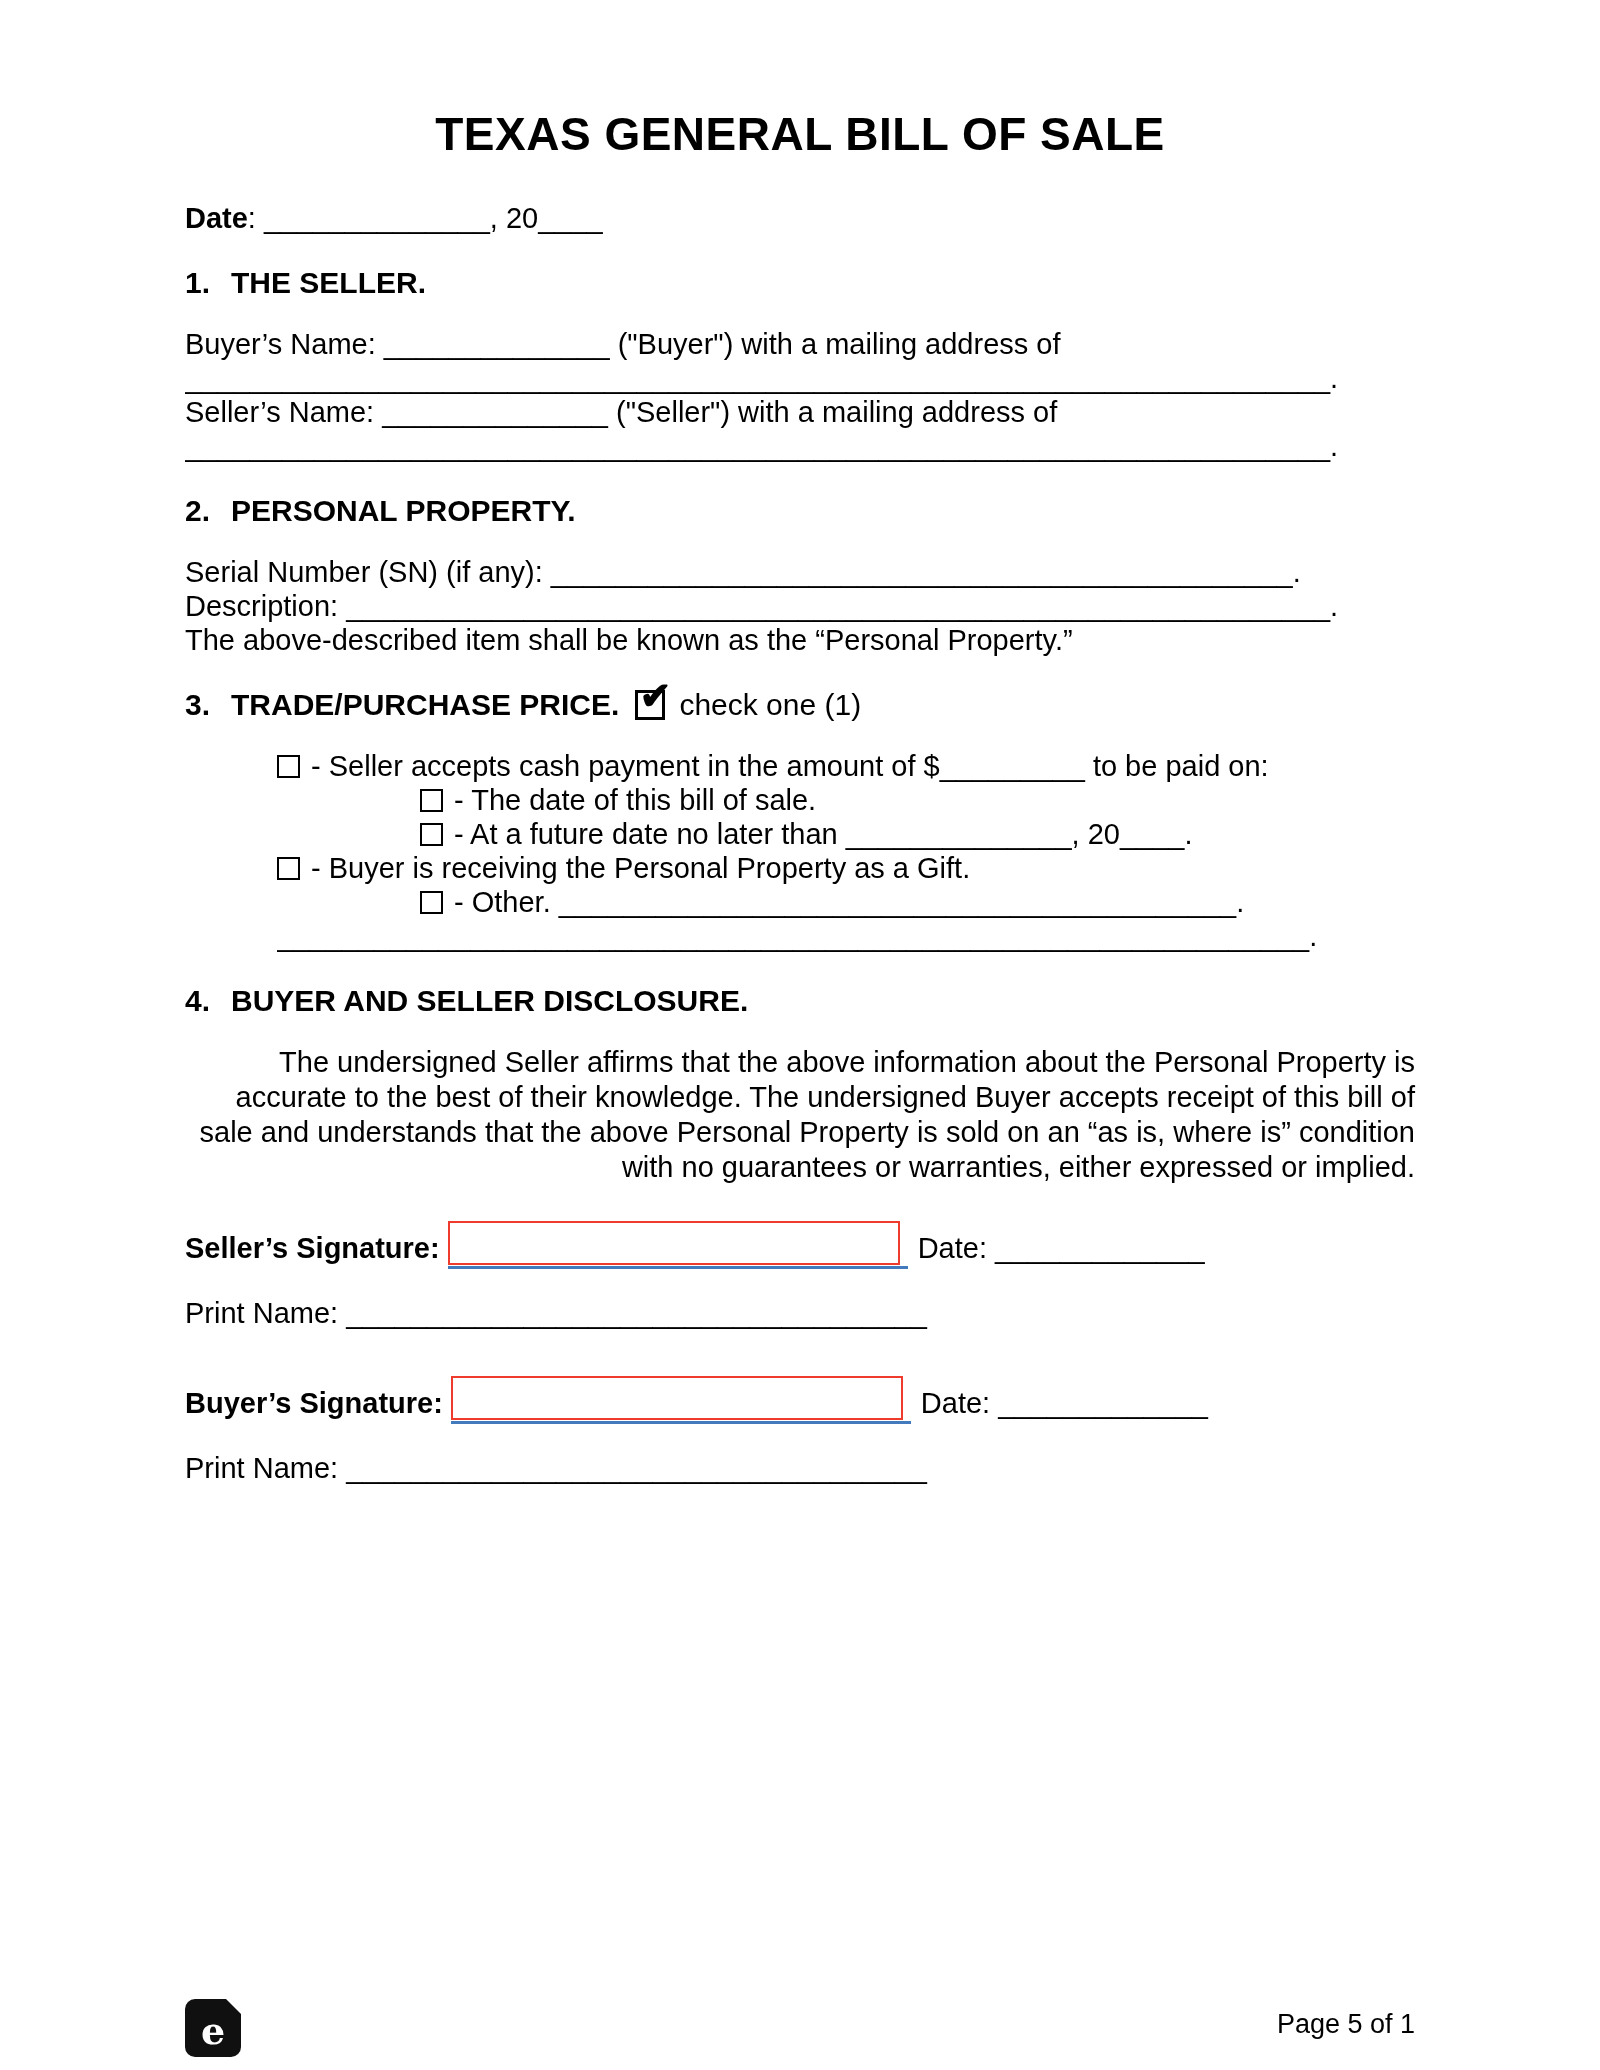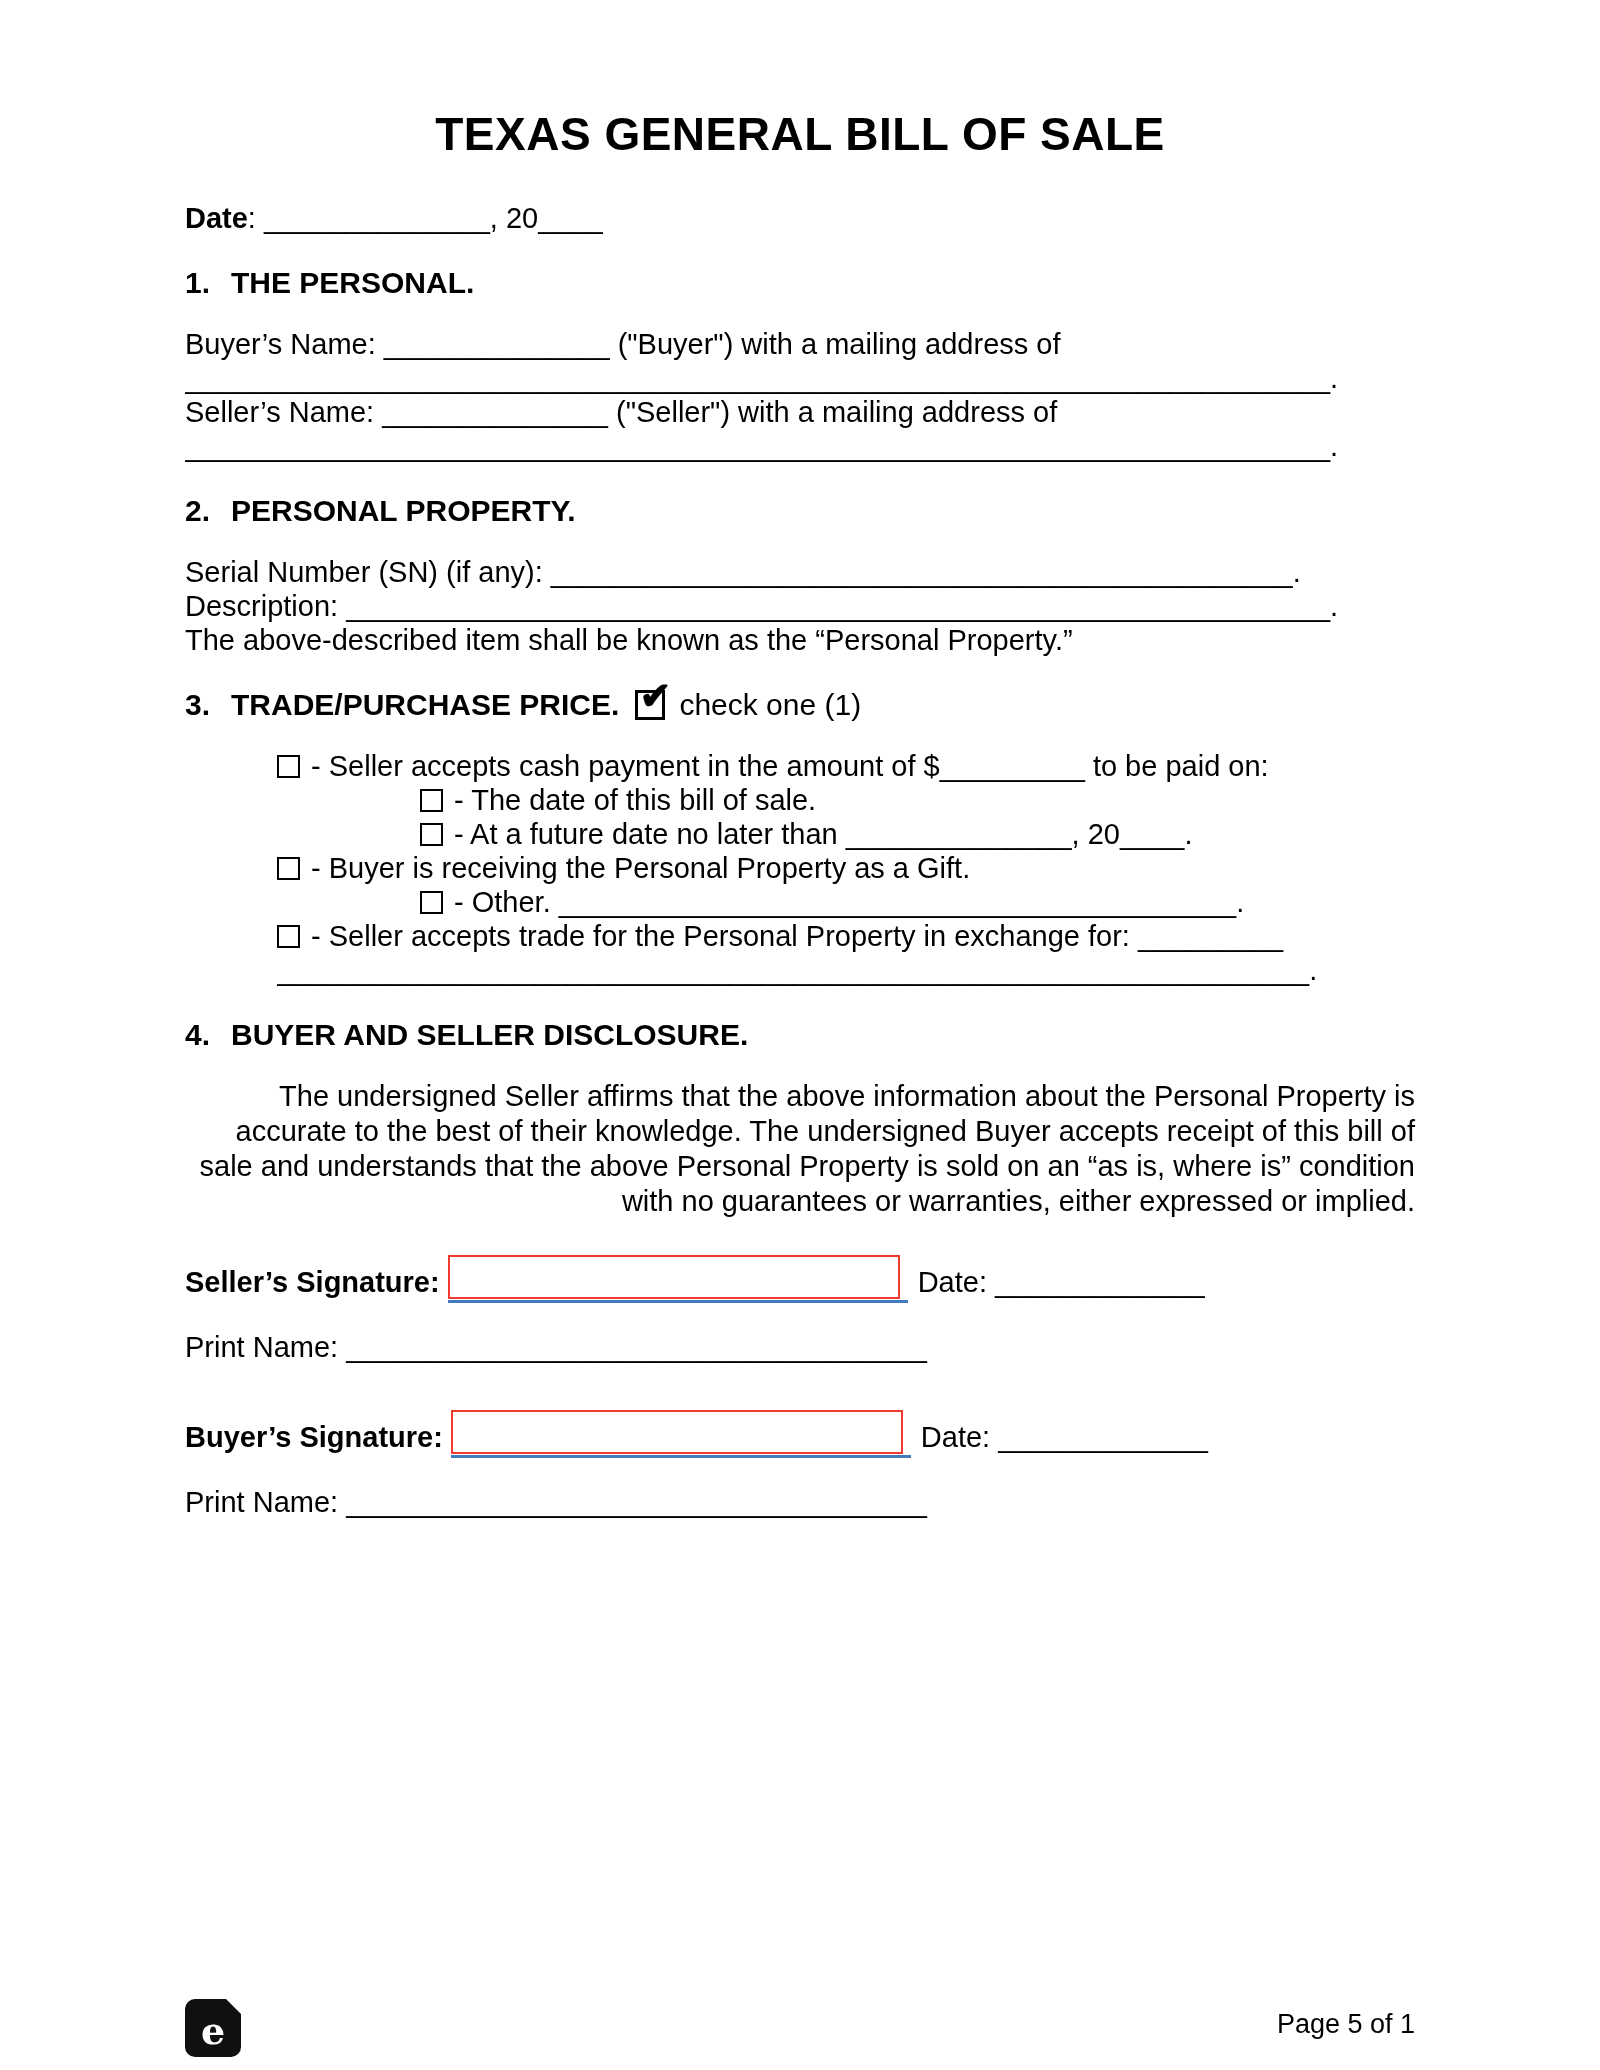--- a/index.html
+++ b/index.html
@@ -121,21 +121,21 @@
 
 <div class="page">
 
   <div class="title">TEXAS GENERAL BILL OF SALE</div>
 
   <div class="line nowrap">
     <span class="b">Date</span><span>: ______________, 20____</span>
   </div>
 
   <div class="sec">
-    <span class="hnum">1.</span><span>THE PERSONAL</span><span>.</span>
+    <span class="hnum">1.</span><span>THE SELLER</span><span>.</span>
   </div>
 
   <div class="block">
     <div class="line nowrap">Buyer’s Name: ______________ ("Buyer") with a mailing address of</div>
     <div class="line nowrap">_______________________________________________________________________.</div>
     <div class="line nowrap">Seller’s Name: ______________ ("Seller") with a mailing address of</div>
     <div class="line nowrap">_______________________________________________________________________.</div>
   </div>
 
   <div class="sec">
@@ -161,23 +161,20 @@
     </div>
     <div class="line nowrap ind2">
       <span class="cb"></span><span>- At a future date no later than ______________, 20____.</span>
     </div>
     <div class="line nowrap ind1">
       <span class="cb"></span><span>- Buyer is receiving the Personal Property as a Gift.</span>
     </div>
     <div class="line nowrap ind2">
       <span class="cb"></span><span>- Other. __________________________________________.</span>
     </div>
-    <div class="line nowrap ind1">
-      <span class="cb"></span><span>- Seller accepts trade for the Personal Property in exchange for: _________</span>
-    </div>
     <div class="line nowrap ind1">________________________________________________________________.</div>
   </div>
 
   <div class="sec">
     <span class="hnum">4.</span><span>BUYER AND SELLER DISCLOSURE</span><span>.</span>
   </div>
 
   <div class="line" style="line-height:35px;text-align:right;">The undersigned Seller affirms that the above information about the Personal Property is accurate to the best of their knowledge. The undersigned Buyer accepts receipt of this bill of sale and understands that the above Personal Property is sold on an “as is, where is” condition with no guarantees or warranties, either expressed or implied.</div>
 
   <div class="sigrow">

